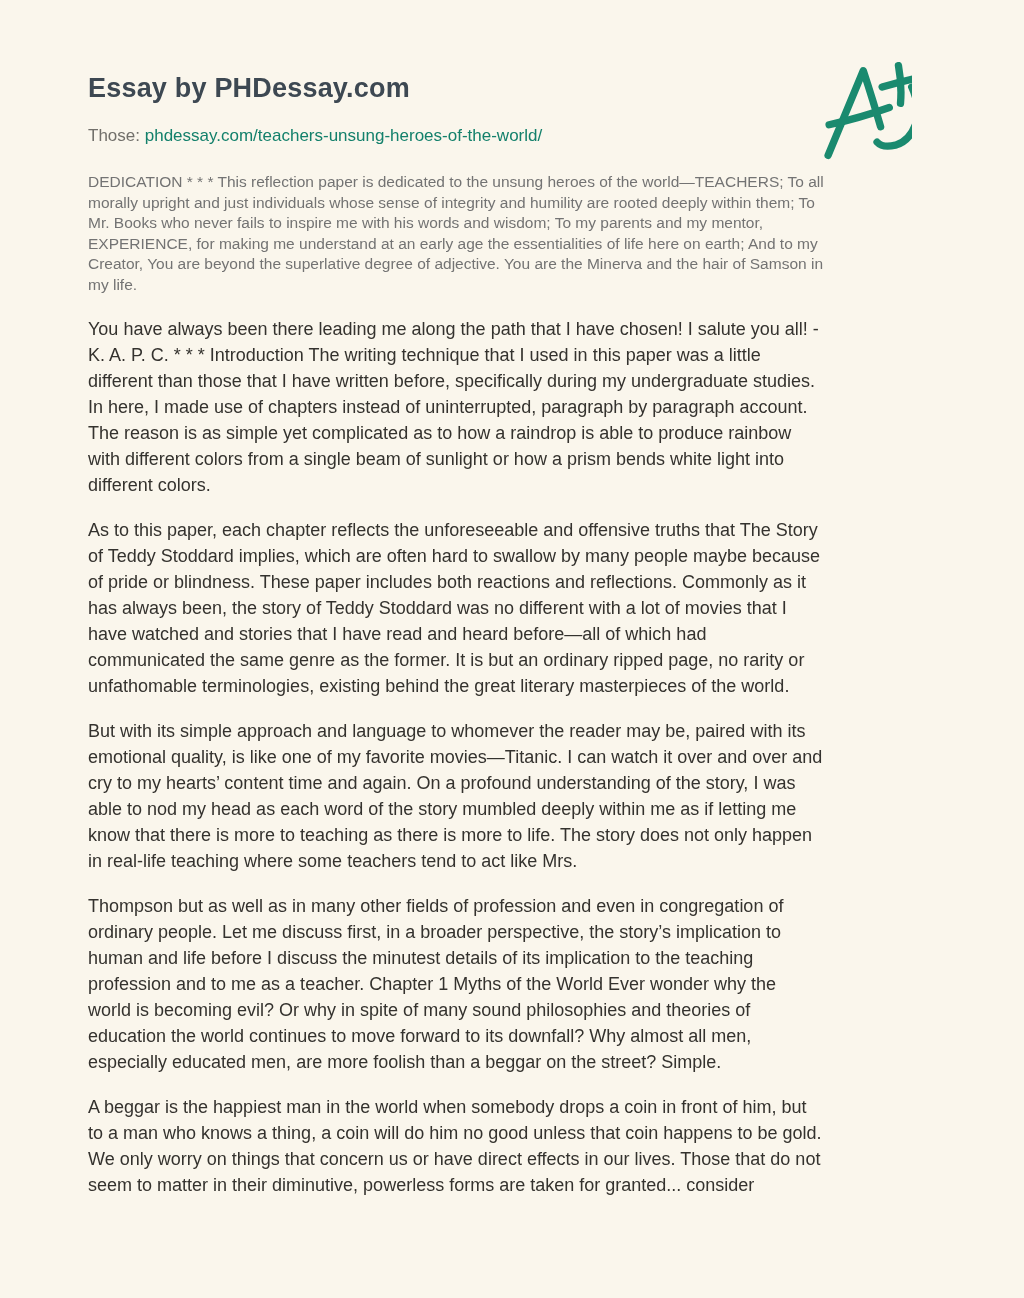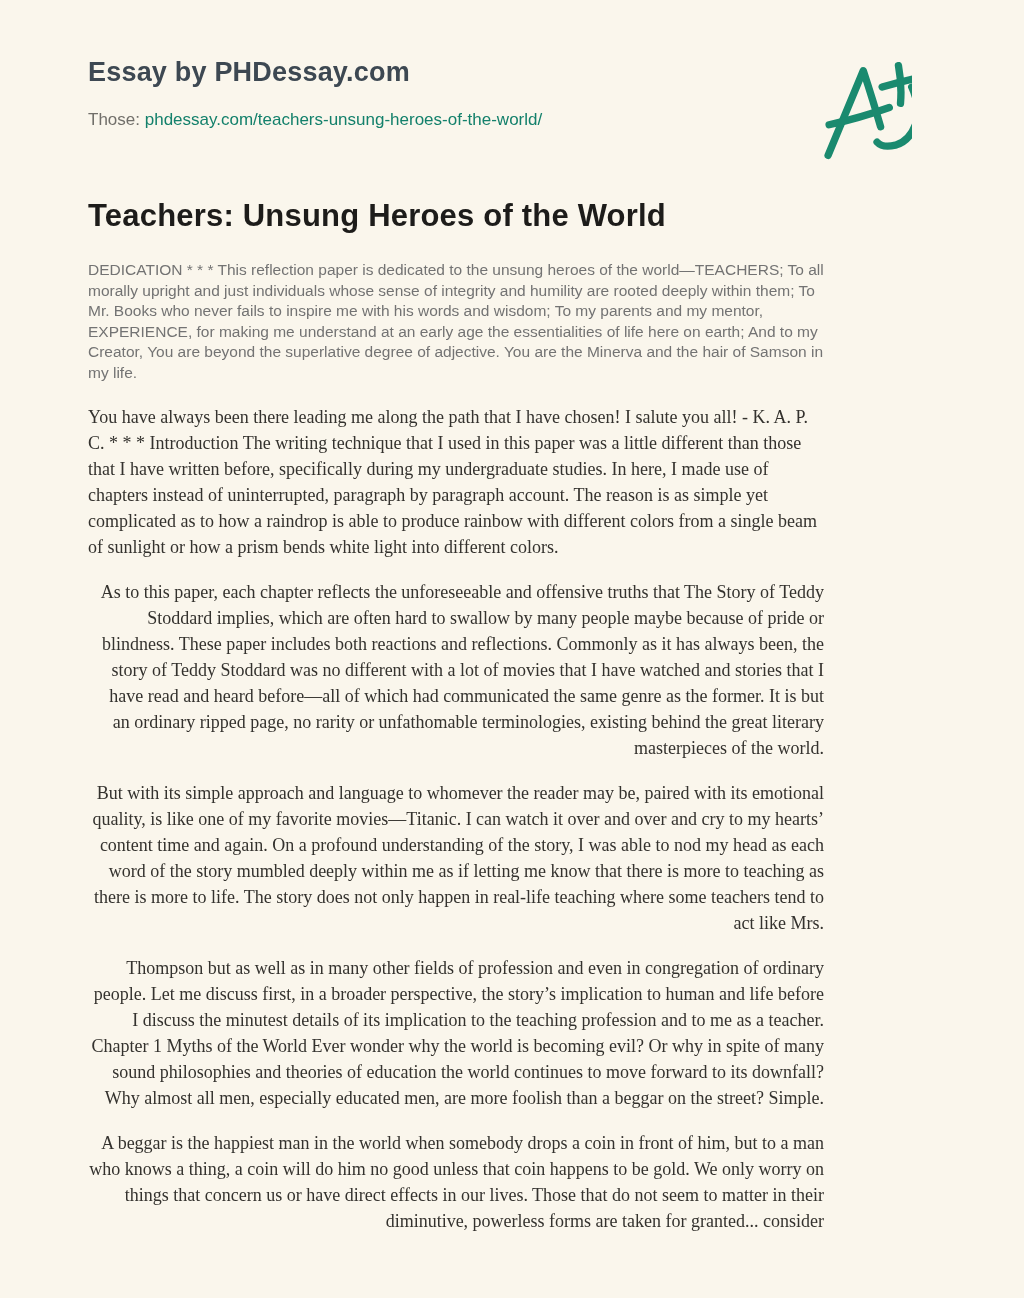--- a/index.html
+++ b/index.html
@@ -8,21 +8,21 @@
     height: 1298px;
     background: #faf6ec;
     font-family: "Liberation Sans", sans-serif;
     overflow: hidden;
   }
   .page {
     position: relative;
     width: 912px;
     height: 1253px;        
     overflow: hidden;
-    padding: 56px 88px 0 88px;
+    padding: 72px 88px 0 88px;
   }
   .site-title {
     font-size: 27px;
     line-height: 32px;
     font-weight: 700;
     letter-spacing: 0.2px;
     color: #3d4852;
   }
   .source-line {
     margin-top: 21px;
@@ -51,27 +51,27 @@
     letter-spacing: 0.2px;
     color: #1d1c1a;
   }
   .dedication {
     margin-top: 25px;
     font-size: 15.5px;
     line-height: 20.5px;
     color: #737373;
   }
   .body-para {
-    font-family: Liberation Serif, serif;
+    font-family: Liberation Sans, sans-serif;
     font-size: 18px;
     line-height: 26px;
     color: #34322e;
   }
   .body-para.first { margin-top: 21px; }
-  .body-para + .body-para { margin-top: 19px; text-align: right; }
+  .body-para + .body-para { margin-top: 19px; }
 </style>
 </head>
 <body>
 
 <div class="page">
 
   <header>
     <div class="site-title">Essay by PHDessay.com</div>
     <div class="source-line">
       <span>Those:</span>
@@ -85,21 +85,20 @@
       <path d="M 5 61 Q 36 54 64 44"></path>
 
       <path d="M 73 3 Q 76.5 22 75 40"></path>
 
       <path d="M 57 24 Q 77 18 95 14.5"></path>
 
       <path d="M 86 24 Q 94.5 42 90 60 Q 84 77 70 81 Q 57.5 84 52 78"></path>
     </svg>
   </header>
 
-  <h1 class="essay-title">Teachers: Unsung Heroes of the World</h1>
 
   <p class="dedication">DEDICATION * * * This reflection paper is dedicated to the unsung heroes of the world—TEACHERS; To all morally upright and just individuals whose sense of integrity and humility are rooted deeply within them; To Mr. Books who never fails to inspire me with his words and wisdom; To my parents and my mentor, EXPERIENCE, for making me understand at an early age the essentialities of life here on earth; And to my Creator, You are beyond the superlative degree of adjective. You are the Minerva and the hair of Samson in my life.</p>
 
   <p class="body-para first">You have always been there leading me along the path that I have chosen! I salute you all! - K. A. P. C. * * * Introduction The writing technique that I used in this paper was a little different than those that I have written before, specifically during my undergraduate studies. In here, I made use of chapters instead of uninterrupted, paragraph by paragraph account. The reason is as simple yet complicated as to how a raindrop is able to produce rainbow with different colors from a single beam of sunlight or how a prism bends white light into different colors.</p>
 
   <p class="body-para">As to this paper, each chapter reflects the unforeseeable and offensive truths that The Story of Teddy Stoddard implies, which are often hard to swallow by many people maybe because of pride or blindness. These paper includes both reactions and reflections. Commonly as it has always been, the story of Teddy Stoddard was no different with a lot of movies that I have watched and stories that I have read and heard before—all of which had communicated the same genre as the former. It is but an ordinary ripped page, no rarity or unfathomable terminologies, existing behind the great literary masterpieces of the world.</p>
 
   <p class="body-para">But with its simple approach and language to whomever the reader may be, paired with its emotional quality, is like one of my favorite movies—Titanic. I can watch it over and over and cry to my hearts’ content time and again. On a profound understanding of the story, I was able to nod my head as each word of the story mumbled deeply within me as if letting me know that there is more to teaching as there is more to life. The story does not only happen in real-life teaching where some teachers tend to act like Mrs.</p>
 
   <p class="body-para">Thompson but as well as in many other fields of profession and even in congregation of ordinary people. Let me discuss first, in a broader perspective, the story’s implication to human and life before I discuss the minutest details of its implication to the teaching profession and to me as a teacher. Chapter 1 Myths of the World Ever wonder why the world is becoming evil? Or why in spite of many sound philosophies and theories of education the world continues to move forward to its downfall? Why almost all men, especially educated men, are more foolish than a beggar on the street? Simple.</p>

